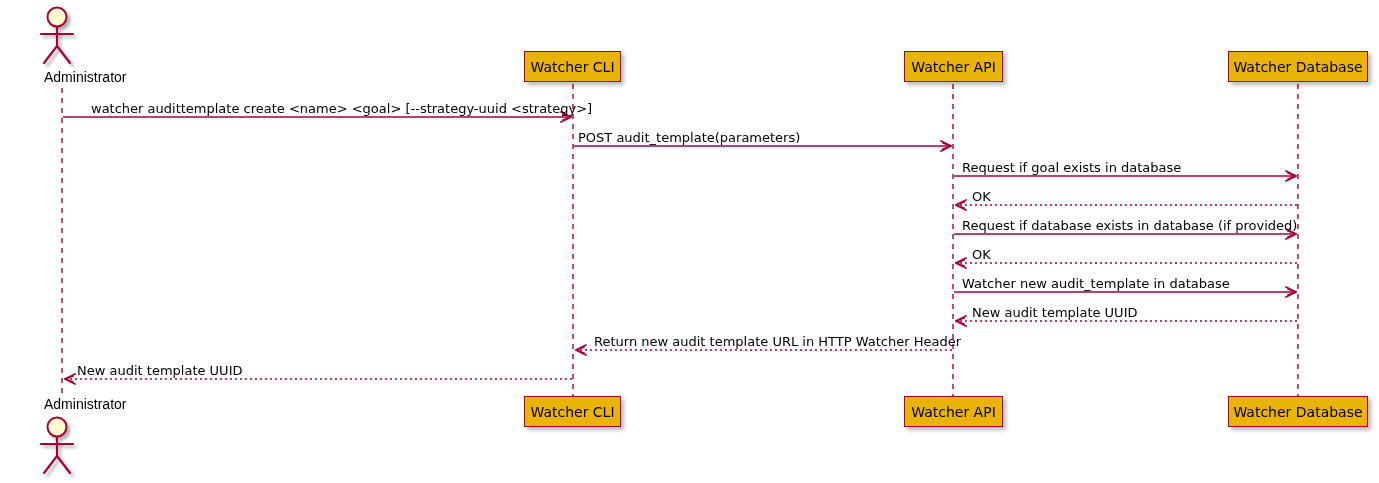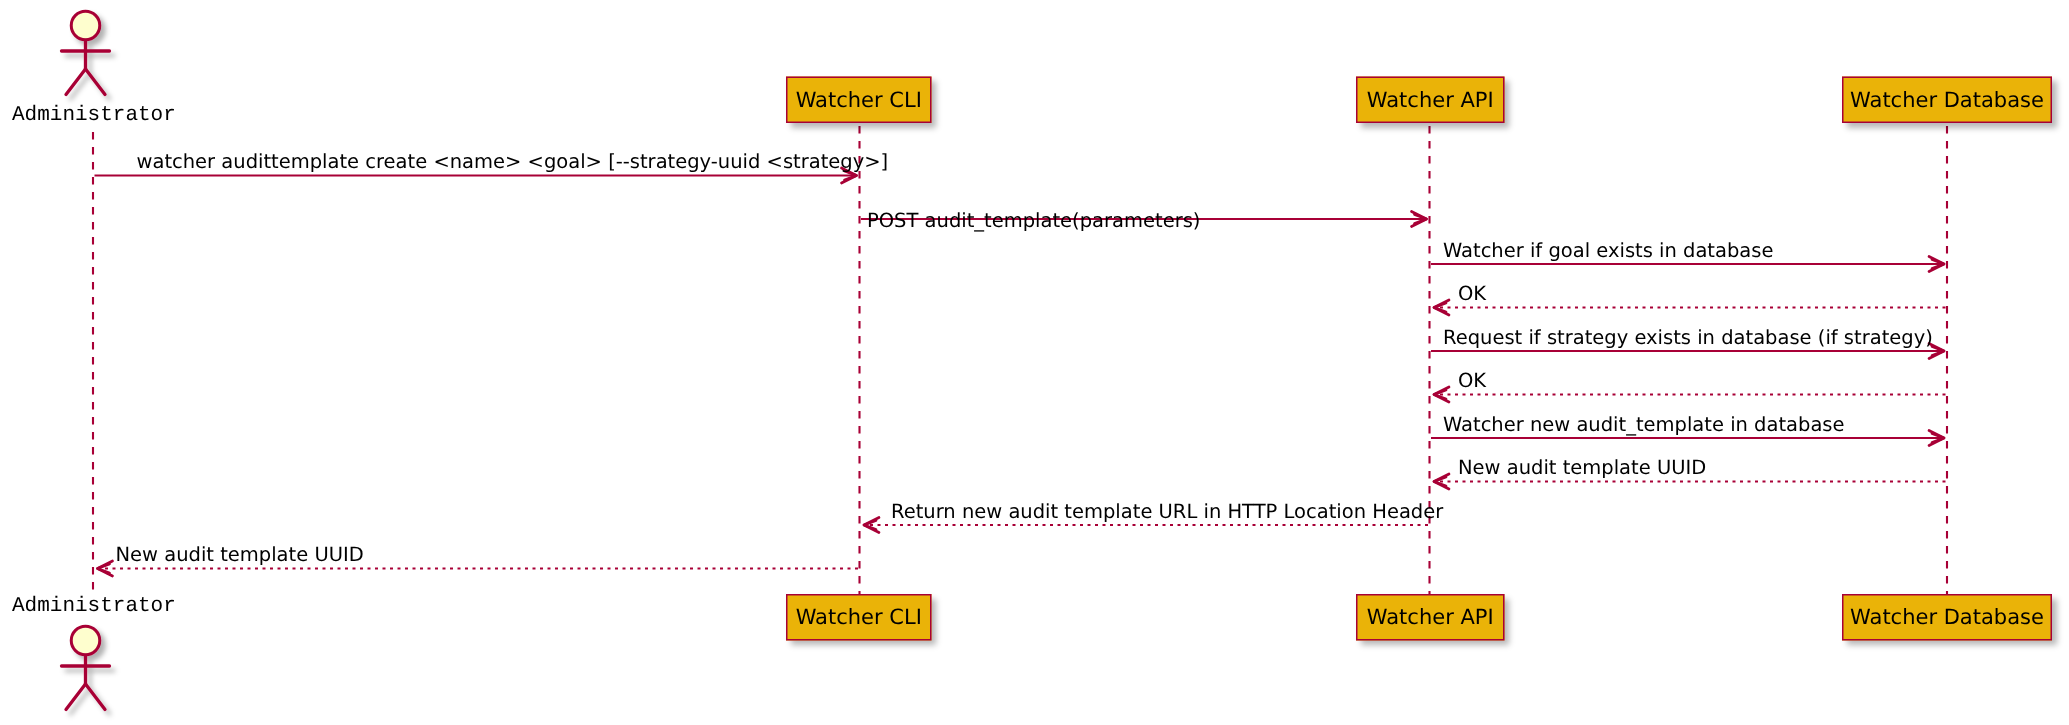--- a/index.html
+++ b/index.html
@@ -40,24 +40,25 @@
     align-items: center;
     justify-content: center;
     font-family: "DejaVu Sans", sans-serif;
     font-size: 14px;
     color: #000000;
     white-space: nowrap;
     box-shadow: 3px 3px 4px rgba(0,0,0,0.28);
   }
   .actor-label {
     position: absolute;
-    font-family: Liberation Mono, monospace;
+    font-family: Liberation Sans, sans-serif;
     font-size: 14px;
     color: #000000;
     white-space: nowrap;
+    margin-left: 36px;
   }
 </style>
 </head>
 <body>
 
 <div id="diagram">
 
   <svg width="1379" height="483">
     <defs>
       <filter id="shadow" x="-20%" y="-20%" width="160%" height="160%">
@@ -162,23 +163,23 @@
 
   <div class="participant-box" style="left:524px; top:51px; width:97px; height:31px;">Watcher CLI</div>
   <div class="participant-box" style="left:904px; top:51px; width:99px; height:31px;">Watcher API</div>
   <div class="participant-box" style="left:1228px; top:51px; width:140px; height:31px;">Watcher Database</div>
 
   <div class="participant-box" style="left:524px; top:396px; width:97px; height:31px;">Watcher CLI</div>
   <div class="participant-box" style="left:904px; top:396px; width:99px; height:31px;">Watcher API</div>
   <div class="participant-box" style="left:1228px; top:396px; width:140px; height:31px;">Watcher Database</div>
 
   <div class="msg-label" style="left:66px;  top:101px;margin-left:25px;">watcher audittemplate create &lt;name&gt; &lt;goal&gt; [--strategy-uuid &lt;strategy&gt;]</div>
-  <div class="msg-label" style="left:578px; top:130px;margin-top:10px;">POST audit_template(parameters)</div>
-  <div class="msg-label" style="left:962px; top:160px;">Watcher if goal exists in database</div>
+  <div class="msg-label" style="left:578px; top:130px;">POST audit_template(parameters)</div>
+  <div class="msg-label" style="left:962px; top:160px;">Request if goal exists in database</div>
   <div class="msg-label" style="left:972px; top:189px;">OK</div>
-  <div class="msg-label" style="left:962px; top:218px;">Request if strategy exists in database (if strategy)</div>
+  <div class="msg-label" style="left:962px; top:218px;">Request if database exists in database (if provided)</div>
   <div class="msg-label" style="left:972px; top:247px;">OK</div>
   <div class="msg-label" style="left:962px; top:276px;">Watcher new audit_template in database</div>
   <div class="msg-label" style="left:972px; top:305px;">New audit template UUID</div>
-  <div class="msg-label" style="left:594px; top:334px;">Return new audit template URL in HTTP Location Header</div>
+  <div class="msg-label" style="left:594px; top:334px;">Return new audit template URL in HTTP Watcher Header</div>
   <div class="msg-label" style="left:77px; top:363px;">New audit template UUID</div>
 
 </div>
 
 </body></html>

